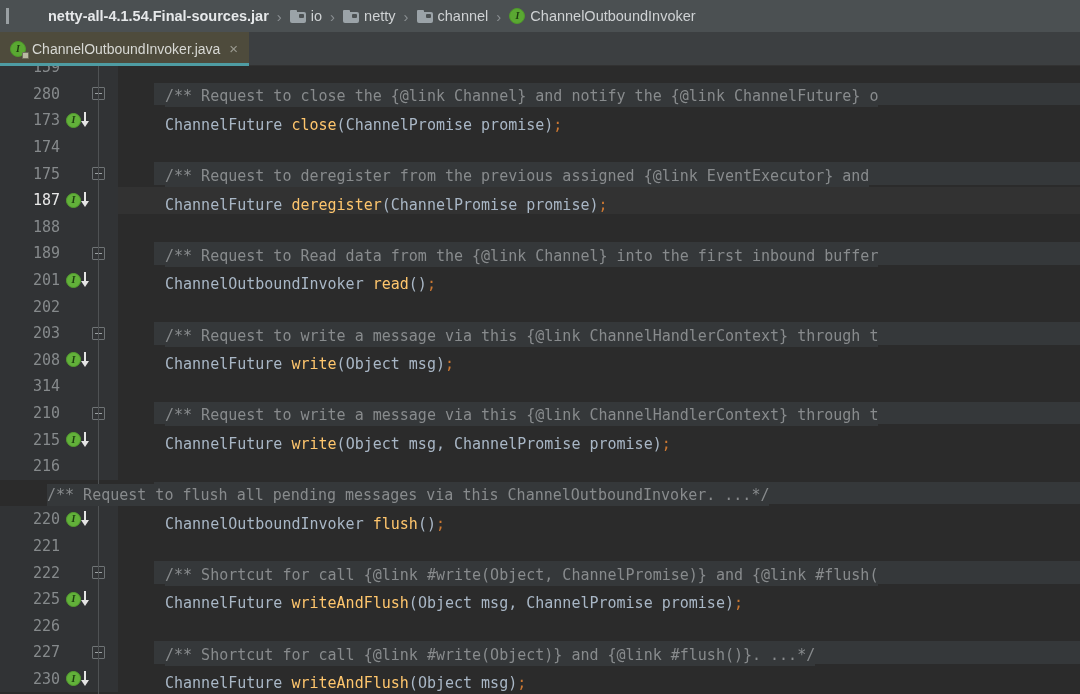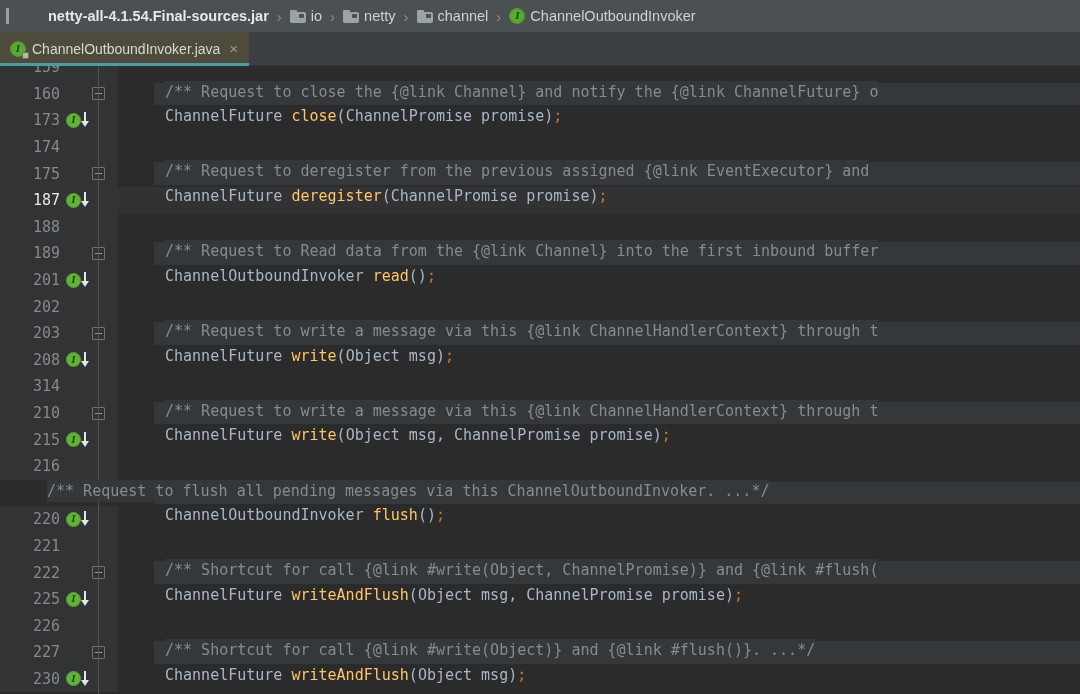--- a/index.html
+++ b/index.html
@@ -150,21 +150,21 @@
     position: absolute;
     top: -12px;            
     left: 0; right: 0;
     font-family: "DejaVu Sans Mono", "Liberation Mono", monospace;
     font-size: 15px;
   }
   .code-row {
     position: relative;
     height: 26.6px;
     display: flex;
-    align-items: flex-start;
+    align-items: flex-end;
     white-space: pre;
   }
   .code-row.current .gutter-num { color: #e8e8e8; }
   .code-row.current .row-bg {
     position: absolute; left: 118px; right: 0; top: 0; bottom: 0;
     background: #323232;
   }
   
   .gutter {
     position: relative;
@@ -317,21 +317,21 @@
     <span class="tab-close">×</span>
     <span class="tab-underline"></span>
   </div>
   <div class="tab-filler"></div>
 </div>
 
 <div id="editor">
   <div id="fold-line"></div>
   <div id="code-area">
       <div class="code-row"><div class="gutter"><span class="gutter-num">159</span></div><span class="code-text"></span></div>
-      <div class="code-row comment-row"><div class="gutter"><span class="gutter-num">160</span><span class="fold-marker"></span></div><div class="comment-fill"></div><span class="code-text">/** Request to close the {@link Channel} and notify the {@link ChannelFuture} o</span></div>
+      <div class="code-row comment-row"><div class="gutter"><span class="gutter-num">280</span><span class="fold-marker"></span></div><div class="comment-fill"></div><span class="code-text">/** Request to close the {@link Channel} and notify the {@link ChannelFuture} o</span></div>
       <div class="code-row"><div class="gutter"><span class="gutter-num">173</span><span class="impl-marker"><span class="iface-icon"><i class="circ"></i><i class="letter">I</i></span><span class="arrow"><i class="stem"></i><i class="head"></i></span></span></div><span class="code-text"><span class="tok-type">ChannelFuture </span><span class="tok-method">close</span><span class="tok-punct">(</span><span class="tok-ident">ChannelPromise promise</span><span class="tok-punct">)</span><span class="tok-semi">;</span></span></div>
       <div class="code-row"><div class="gutter"><span class="gutter-num">174</span></div><span class="code-text"></span></div>
       <div class="code-row comment-row"><div class="gutter"><span class="gutter-num">175</span><span class="fold-marker"></span></div><div class="comment-fill"></div><span class="code-text">/** Request to deregister from the previous assigned {@link EventExecutor} and</span></div>
       <div class="code-row current"><div class="row-bg"></div><div class="gutter"><span class="gutter-num">187</span><span class="impl-marker"><span class="iface-icon"><i class="circ"></i><i class="letter">I</i></span><span class="arrow"><i class="stem"></i><i class="head"></i></span></span></div><span class="code-text"><span class="tok-type">ChannelFuture </span><span class="tok-method">deregister</span><span class="tok-punct">(</span><span class="tok-ident">ChannelPromise promise</span><span class="tok-punct">)</span><span class="tok-semi">;</span></span></div>
       <div class="code-row"><div class="gutter"><span class="gutter-num">188</span></div><span class="code-text"></span></div>
       <div class="code-row comment-row"><div class="gutter"><span class="gutter-num">189</span><span class="fold-marker"></span></div><div class="comment-fill"></div><span class="code-text">/** Request to Read data from the {@link Channel} into the first inbound buffer</span></div>
       <div class="code-row"><div class="gutter"><span class="gutter-num">201</span><span class="impl-marker"><span class="iface-icon"><i class="circ"></i><i class="letter">I</i></span><span class="arrow"><i class="stem"></i><i class="head"></i></span></span></div><span class="code-text"><span class="tok-type">ChannelOutboundInvoker </span><span class="tok-method">read</span><span class="tok-punct">()</span><span class="tok-semi">;</span></span></div>
       <div class="code-row"><div class="gutter"><span class="gutter-num">202</span></div><span class="code-text"></span></div>
       <div class="code-row comment-row"><div class="gutter"><span class="gutter-num">203</span><span class="fold-marker"></span></div><div class="comment-fill"></div><span class="code-text">/** Request to write a message via this {@link ChannelHandlerContext} through t</span></div>
       <div class="code-row"><div class="gutter"><span class="gutter-num">208</span><span class="impl-marker"><span class="iface-icon"><i class="circ"></i><i class="letter">I</i></span><span class="arrow"><i class="stem"></i><i class="head"></i></span></span></div><span class="code-text"><span class="tok-type">ChannelFuture </span><span class="tok-method">write</span><span class="tok-punct">(</span><span class="tok-ident">Object msg</span><span class="tok-punct">)</span><span class="tok-semi">;</span></span></div>

